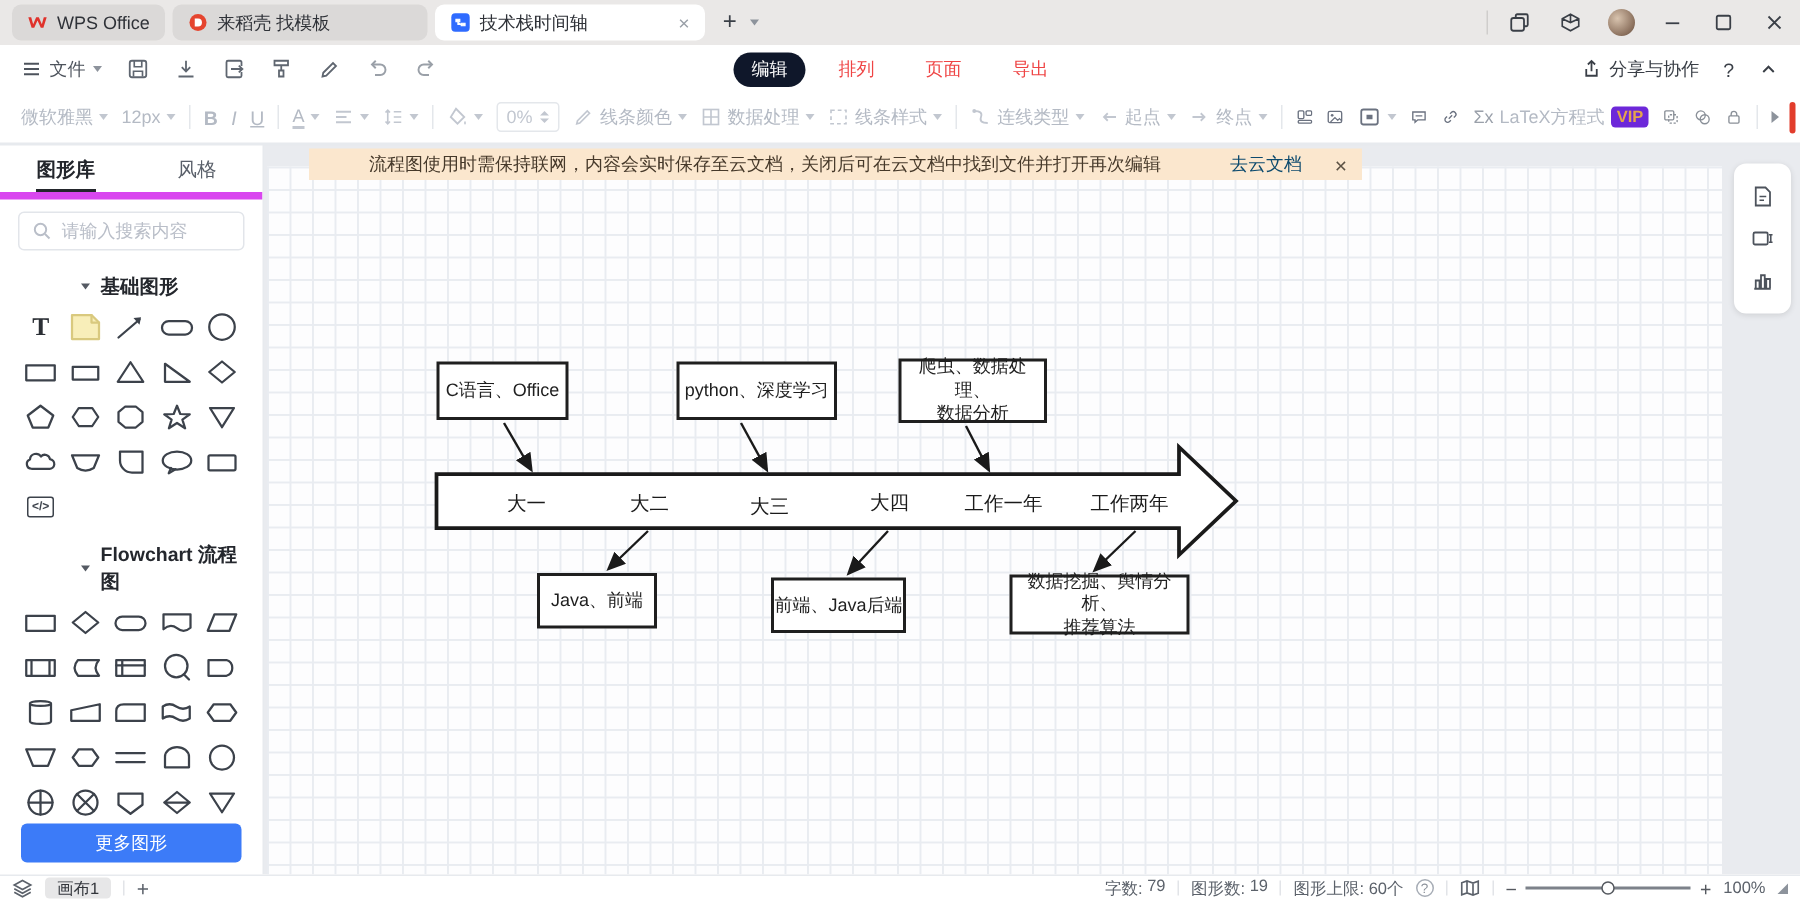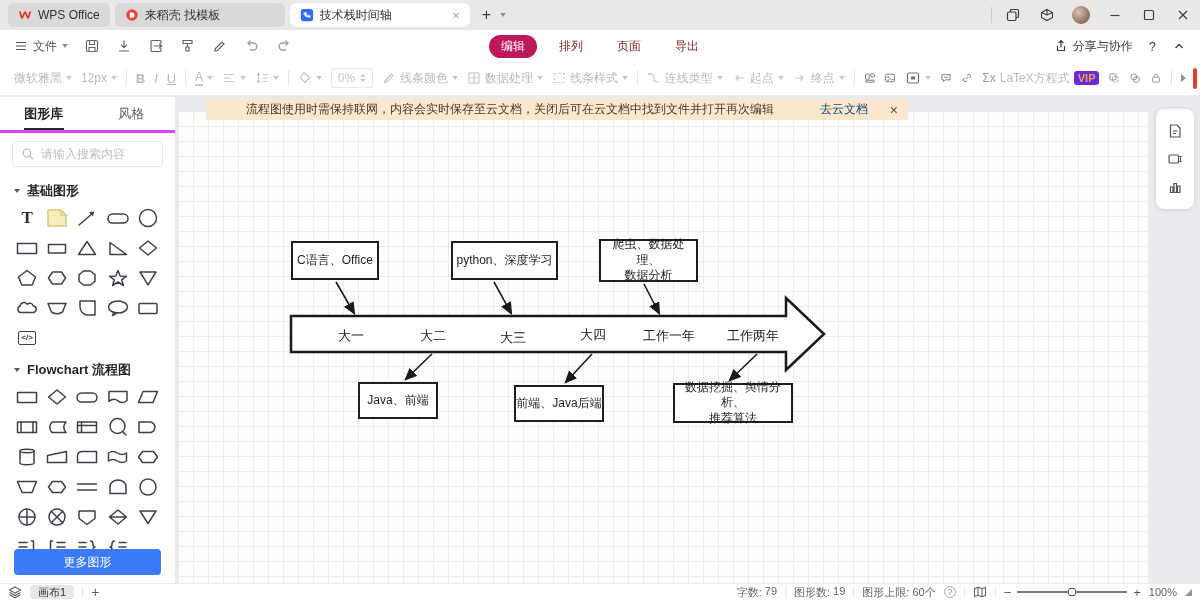--- a/index.html
+++ b/index.html
@@ -24,22 +24,22 @@
   .avatar { width:18px; height:18px; border-radius:50%;
     background:radial-gradient(circle at 35% 35%, #d8c3ae, #8a6f5c 70%, #5d4a3c); }
   .vsep-light { width:1px; height:16px; background:#cfcdcc; margin:0 4px; }
 
   
   .menubar { position:absolute; top:30px; left:0; right:0; height:31px; background:#fff;
     display:flex; align-items:center; padding:16px 14px; }
   .mb-left { display:flex; align-items:center; gap:16px; color:#4d535c; }
   .mb-file { display:flex; align-items:center; gap:5px; }
   .mb-center { position:absolute; left:50%; transform:translateX(-50%); display:flex; gap:10px; align-items:center; }
-  .pill { padding:3px 12px; border-radius:12px; color:#7f1d1d; }
-  .pill.active { background:#be185d; color:#fff; }
+  .pill { padding:3px 12px; border-radius:12px; color:#ef4444; }
+  .pill.active { background:#0f172a; color:#fff; }
   .mb-right { margin-left:auto; display:flex; align-items:center; gap:16px; color:#3a3f47; }
   .mb-right .share { display:flex; align-items:center; gap:5px; }
   .icon16 { width:16px; height:16px; display:block; }
   .icon14 { width:14px; height:14px; display:block; }
 
   
   .toolbar { position:absolute; top:61px; left:0; right:0; height:35px; background:#fff;
     border-bottom:1px solid #e7eaee; display:flex; align-items:center; padding:0 14px; gap:9px; color:#b4bac4; }
   .toolbar .sep { width:1px; height:16px; background:#e4e7eb; }
   .tbl { display:flex; align-items:center; gap:4px; white-space:nowrap; }
@@ -51,32 +51,32 @@
   .updown { display:flex; flex-direction:column; gap:2px; }
   .cru { width:0;height:0;border-left:3px solid transparent;border-right:3px solid transparent;border-bottom:3.5px solid #c2c7d0; }
   .crd { width:0;height:0;border-left:3px solid transparent;border-right:3px solid transparent;border-top:3.5px solid #c2c7d0; }
   .vip { background:#6d28d9; color:#e5a44c; font-size:11px; font-weight:bold; border-radius:3px; padding:1px 4px; }
   .redbar { position:absolute; right:3px; top:7px; width:4px; height:21px; background:#e23d2c; border-radius:2px; }
   .more-tri { width:0;height:0;border-top:4px solid transparent;border-bottom:4px solid transparent;border-left:5px solid #8d939c; }
 
   
   .sidebar { position:absolute; top:96px; left:0; bottom:17px; width:176px; background:#fff;
     border-right:1px solid #e7eaee; border-top:1px solid #e7eaee; overflow:hidden; }
-  .sb-tabs { display:flex; height:36px; border-bottom:3px solid #d946ef; }
+  .sb-tabs { display:flex; height:36px; border-bottom:5px solid #d946ef; }
   .sb-tab { flex:1; display:flex; align-items:center; justify-content:center; color:#5a606a; position:relative; font-size:13px; }
   .sb-tab.active { color:#23262c; font-weight:bold; }
   .sb-tab.active::after { content:""; position:absolute; bottom:0; left:50%; transform:translateX(-50%);
     width:40px; height:2px; background:#23262c; }
   .sb-search { margin:8px 12px; height:26px; border:1px solid #e2e5ea; border-radius:4px;
     display:flex; align-items:center; padding:0 8px; gap:6px; }
   .sb-search input { border:none; outline:none; width:110px; font-size:12px; color:#3a3f47;
     font-family:inherit; background:transparent; }
   .sb-search input::placeholder { color:#b9bec8; }
   .sb-sec { display:flex; align-items:center; gap:7px; padding:7px 14px 4px; color:#24272d;
-    font-weight:bold; font-size:13px; }
+    font-weight:bold; font-size:13px;margin-left:40px; }
   .sb-sec .cr { border-top-color:#555a63; }
   .shape-grid { display:grid; grid-template-columns:repeat(5,1fr); padding:2px 12px 4px; row-gap:6px; }
   .sh { height:24px; display:flex; align-items:center; justify-content:center; }
   .sh svg { stroke:#3c424b; fill:none; stroke-width:1.5; stroke-linejoin:round; stroke-linecap:round; }
   .glyphT { font-size:17px; font-weight:bold; color:#2b2f35; font-family:"Liberation Serif","DejaVu Serif",serif; }
   .codebox { border:1.5px solid #3c424b; border-radius:2px; font-size:8px; font-weight:bold;
     color:#3c424b; padding:2px 2px; line-height:1; }
   .more-btn { position:absolute; bottom:8px; left:14px; right:14px; height:26px; background:#3c7bf8;
     color:#fff; border:none; border-radius:4px; font-size:12px; display:flex; align-items:center;
     justify-content:center; font-family:inherit; }

